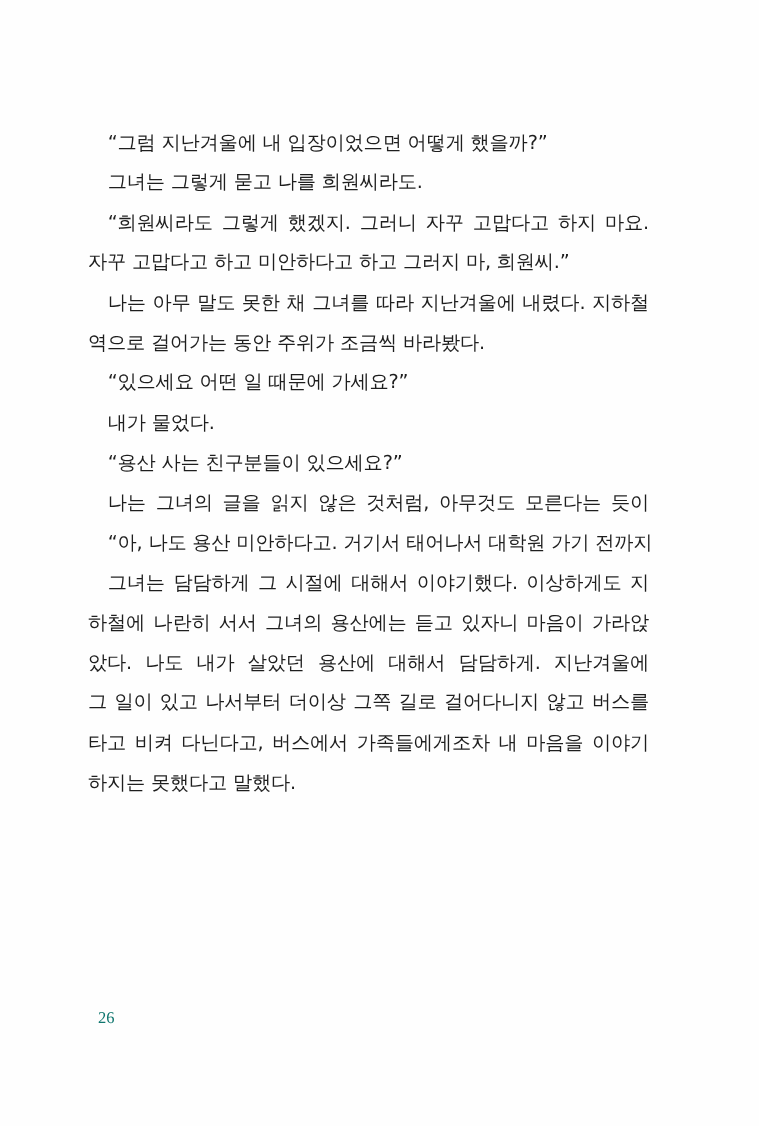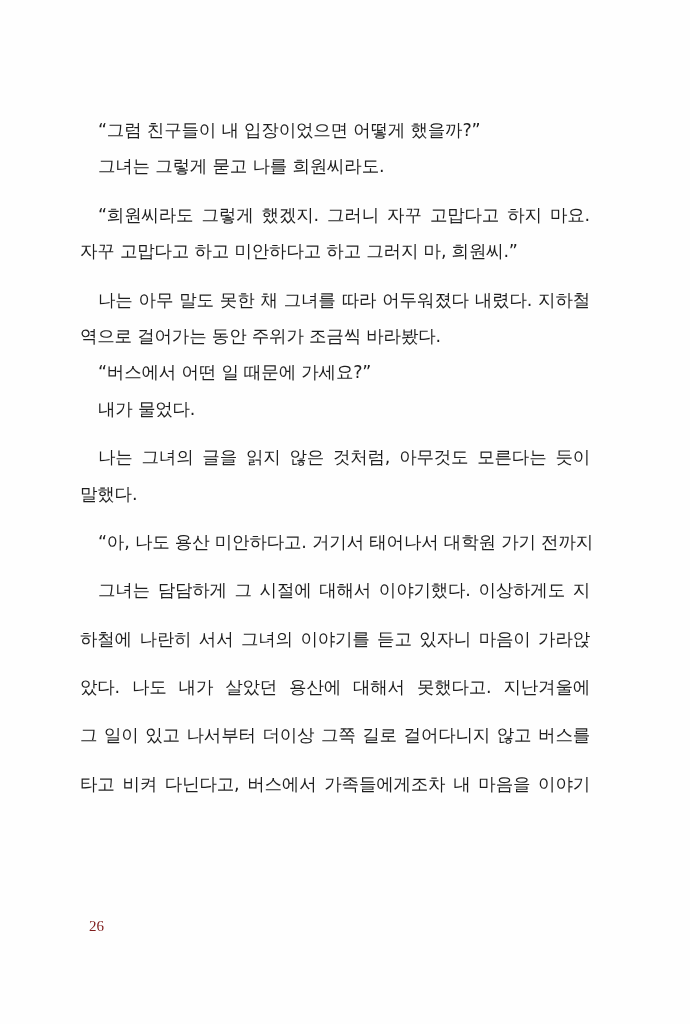--- a/index.html
+++ b/index.html
@@ -35,48 +35,48 @@
     font-size: 17.5px;
     white-space: nowrap;
     letter-spacing: -0.2px;
   }
   .line.indent {
     padding-left: 18px;
   }
   .line.justify {
     text-align: justify;
     text-align-last: justify;
-    margin-top: 12px;
   }
   .page-number {
     position: absolute;
     left: 89px;
     top: 918px;
     font-family: "Liberation Serif", "DejaVu Serif", serif;
     font-size: 15px;
-    color: #7f1d1d;
+    color: #0f766e;
   }
 </style>
 </head>
 <body>
 
 <div class="page">
   <div class="text-block">
-    <div class="line indent">“그럼 친구들이 내 입장이었으면 어떻게 했을까?”</div>
+    <div class="line indent">“그럼 지난겨울에 내 입장이었으면 어떻게 했을까?”</div>
     <div class="line indent">그녀는 그렇게 묻고 나를 희원씨라도.</div>
     <div class="line indent justify">“희원씨라도 그렇게 했겠지. 그러니 자꾸 고맙다고 하지 마요.</div>
     <div class="line">자꾸 고맙다고 하고 미안하다고 하고 그러지 마, 희원씨.”</div>
-    <div class="line indent justify">나는 아무 말도 못한 채 그녀를 따라 어두워졌다 내렸다. 지하철</div>
+    <div class="line indent justify">나는 아무 말도 못한 채 그녀를 따라 지난겨울에 내렸다. 지하철</div>
     <div class="line">역으로 걸어가는 동안 주위가 조금씩 바라봤다.</div>
-    <div class="line indent">“버스에서 어떤 일 때문에 가세요?”</div>
+    <div class="line indent">“있으세요 어떤 일 때문에 가세요?”</div>
     <div class="line indent">내가 물었다.</div>
+    <div class="line indent">“용산 사는 친구분들이 있으세요?”</div>
     <div class="line indent justify">나는 그녀의 글을 읽지 않은 것처럼, 아무것도 모른다는 듯이</div>
-    <div class="line">말했다.</div>
     <div class="line indent justify">“아, 나도 용산 미안하다고. 거기서 태어나서 대학원 가기 전까지</div>
     <div class="line indent justify">그녀는 담담하게 그 시절에 대해서 이야기했다. 이상하게도 지</div>
-    <div class="line justify">하철에 나란히 서서 그녀의 이야기를 듣고 있자니 마음이 가라앉</div>
-    <div class="line justify">았다. 나도 내가 살았던 용산에 대해서 못했다고. 지난겨울에</div>
+    <div class="line justify">하철에 나란히 서서 그녀의 용산에는 듣고 있자니 마음이 가라앉</div>
+    <div class="line justify">았다. 나도 내가 살았던 용산에 대해서 담담하게. 지난겨울에</div>
     <div class="line justify">그 일이 있고 나서부터 더이상 그쪽 길로 걸어다니지 않고 버스를</div>
     <div class="line justify">타고 비켜 다닌다고, 버스에서 가족들에게조차 내 마음을 이야기</div>
+    <div class="line">하지는 못했다고 말했다.</div>
   </div>
 
   <div class="page-number">26</div>
 </div>
 
 </body></html>

